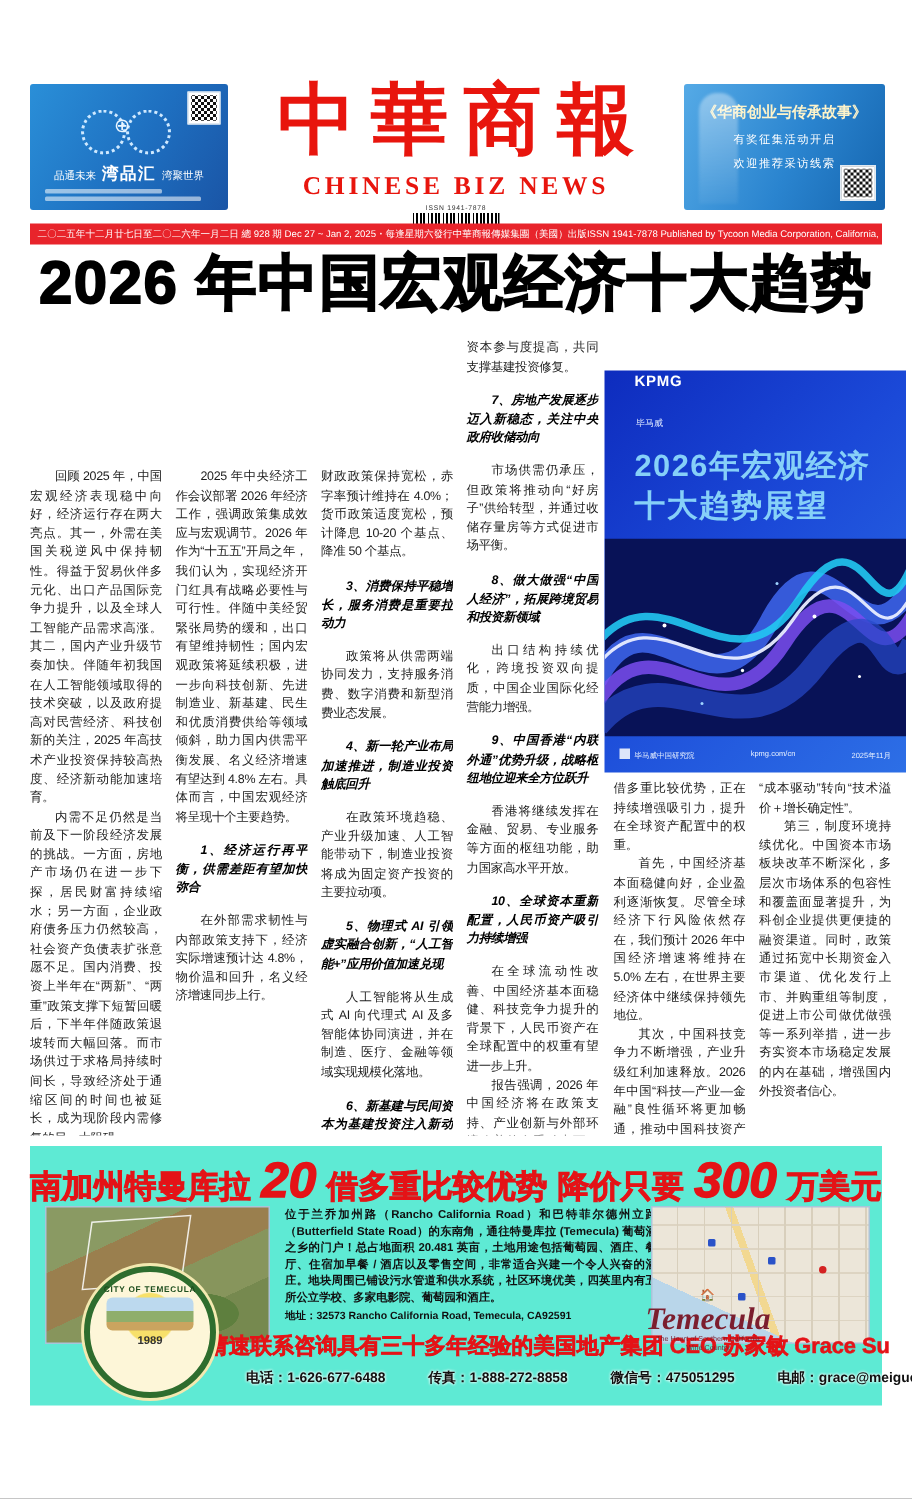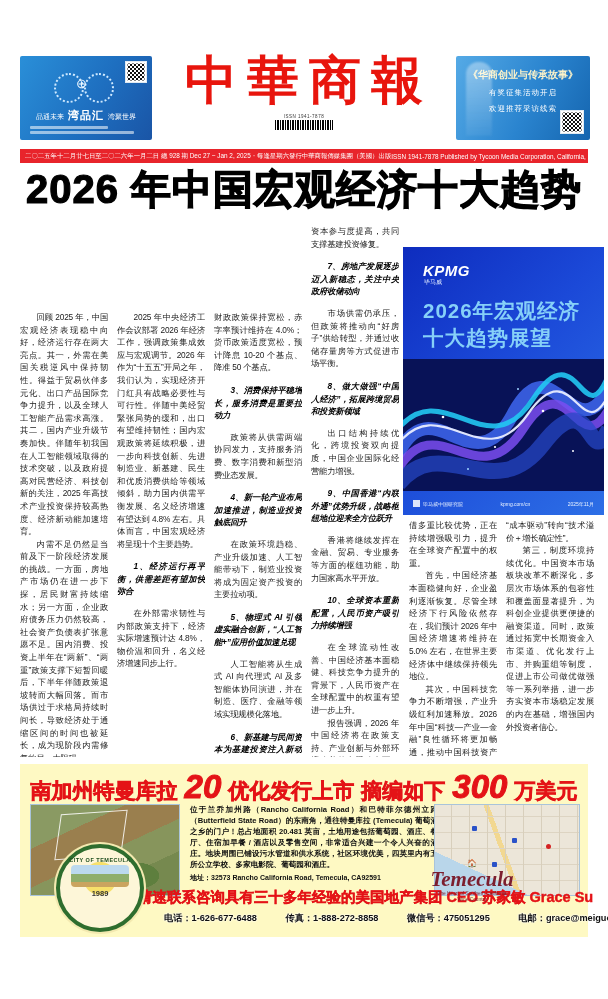--- a/index.html
+++ b/index.html
@@ -64,33 +64,33 @@
   .col{position:absolute;width:88px;overflow:hidden;font-size:8.3px;line-height:12.6px;
     color:#1b1b1b;text-align:justify;letter-spacing:-.2px;}
   .col p{margin:0;text-indent:2em;}
   .col p.cont{text-indent:0;}
   .col p.hd{font-weight:bold;font-style:italic;margin:10px 0 9px;color:#000;}
 
   
   .cover{position:absolute;left:403px;top:247px;width:201px;height:268px;
     background:linear-gradient(135deg,#0e2cbe 0%,#1b49d8 45%,#2d6fe6 100%);
     color:#fff;overflow:hidden;}
-  .kpmg{position:absolute;left:20px;top:15px;font-weight:bold;font-style:italic;
-    font-size:15px;letter-spacing:.5px;}
+  .kpmg{position:absolute;left:20px;top:2px;font-weight:bold;
+    font-size:10px;letter-spacing:.5px;}
   .kpmg-sub{position:absolute;left:21px;top:31px;font-size:6px;font-style:normal;color:#dfe9ff;}
   .cover-title{position:absolute;left:20px;top:50px;font-size:20.5px;line-height:27px;
     font-weight:bold;color:#86d0f8;letter-spacing:1px;white-space:nowrap;}
   .wave{position:absolute;left:0;top:112px;width:201px;height:132px;}
   .cover-foot{position:absolute;left:10px;right:10px;bottom:8px;display:flex;
     justify-content:space-between;align-items:center;font-size:5px;color:#e8f1ff;}
   .cover-foot .mark{display:inline-block;width:7px;height:7px;background:#fff;opacity:.85;
     margin-right:3px;vertical-align:-1px;}
 
   
-  .ad{position:absolute;left:20px;top:764px;width:568px;height:173px;background:#fef9c3;overflow:visible;}
+  .ad{position:absolute;left:20px;top:764px;width:568px;height:173px;background:#5eead4;overflow:visible;}
   .ad-title{position:absolute;left:0;right:0;top:4px;display:flex;justify-content:center;
     align-items:baseline;gap:7px;color:#e41317;white-space:nowrap;}
   .ad-title .t{font-size:21px;font-weight:bold;-webkit-text-stroke:.6px #e41317;}
   .ad-title .n{font-size:33px;font-weight:bold;font-style:italic;-webkit-text-stroke:1px #e41317;}
   .ad-photo{position:absolute;left:10px;top:40px;width:150px;height:92px;
     background:
       radial-gradient(40px 22px at 70% 78%,#5e7f3e 0 60%,transparent 61%),
       linear-gradient(155deg,#8a9a63 0 28%,#9a7f4e 28% 52%,#87955c 52% 72%,#76894f 72% 100%);
     box-shadow:inset 0 0 0 1px #a9c4da;}
   .ad-photo .parcel{position:absolute;left:28px;top:8px;width:64px;height:44px;
@@ -142,20 +142,21 @@
       <span class="bay-small">品通未来</span>
       <span class="bay-brand">湾品汇</span>
       <span class="bay-small">湾聚世界</span>
     </div>
     <div class="bay-fineline" style="top:70px;width:78px;"></div>
     <div class="bay-fineline" style="top:75px;width:104px;"></div>
   </div>
 
   <div class="mast-center">
     <div class="paper-title">中華商報</div>
+    <div class="paper-sub">CHINESE BIZ NEWS</div>
     <div class="issn-mini">ISSN 1941-7878</div>
     <div class="barcode"></div>
   </div>
 
   <div class="mast-right">
     <div class="figure"></div>
     <div class="story-title">《华商创业与传承故事》</div>
     <div class="story-line">有奖征集活动开启</div>
     <div class="story-line">欢迎推荐采访线索</div>
     <div class="qr"></div>
@@ -244,22 +245,22 @@
       <span><span class="mark"></span><span>毕马威中国研究院</span></span>
       <span>kpmg.com/cn</span>
       <span>2025年11月</span>
     </div>
   </div>
 
   <div class="ad">
     <div class="ad-title">
       <span class="t">南加州特曼库拉</span>
       <span class="n">20</span>
-      <span class="t">优化发行上市</span>
-      <span class="t">摘编如下</span>
+      <span class="t">借多重比较优势</span>
+      <span class="t">降价只要</span>
       <span class="n">300</span>
       <span class="t">万美元</span>
     </div>
 
     <div class="ad-photo">
       <div class="parcel"></div>
     </div>
 
     <div class="ad-text">
       <div>位于兰乔加州路（Rancho California Road）和巴特菲尔德州立路（Butterfield State Road）的东南角，通往特曼库拉 (Temecula) 葡萄酒之乡的门户！总占地面积 20.481 英亩，土地用途包括葡萄园、酒庄、餐厅、住宿加早餐 / 酒店以及零售空间，非常适合兴建一个令人兴奋的酒庄。地块周围已铺设污水管道和供水系统，社区环境优美，四英里内有五所公立学校、多家电影院、葡萄园和酒庄。</div>

